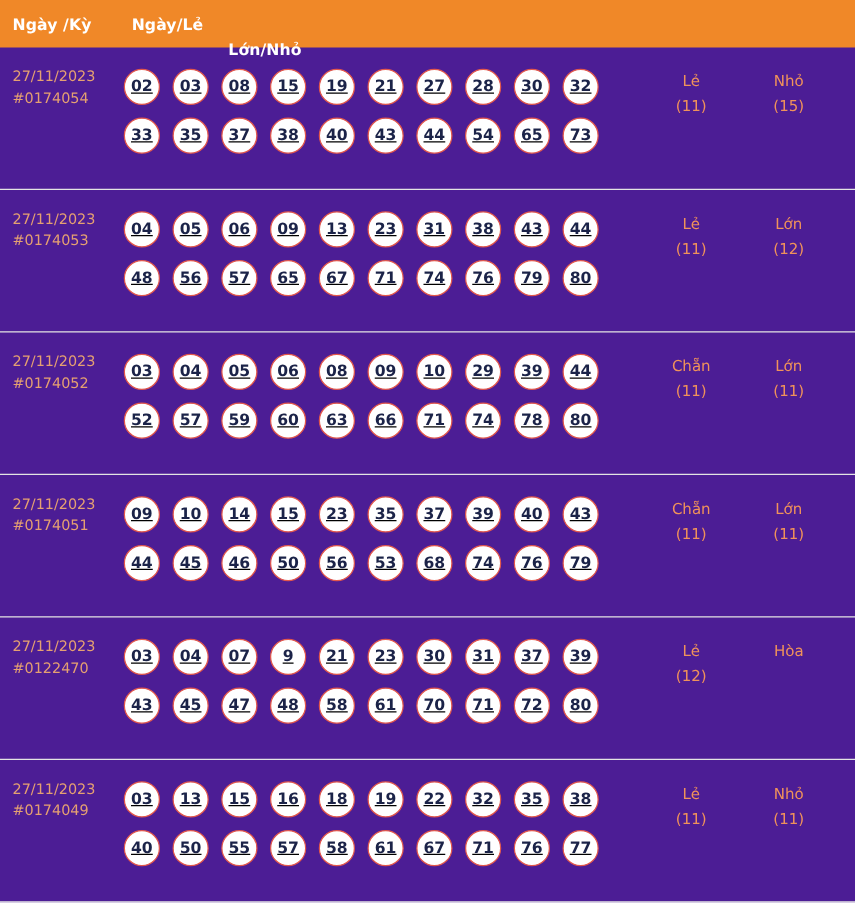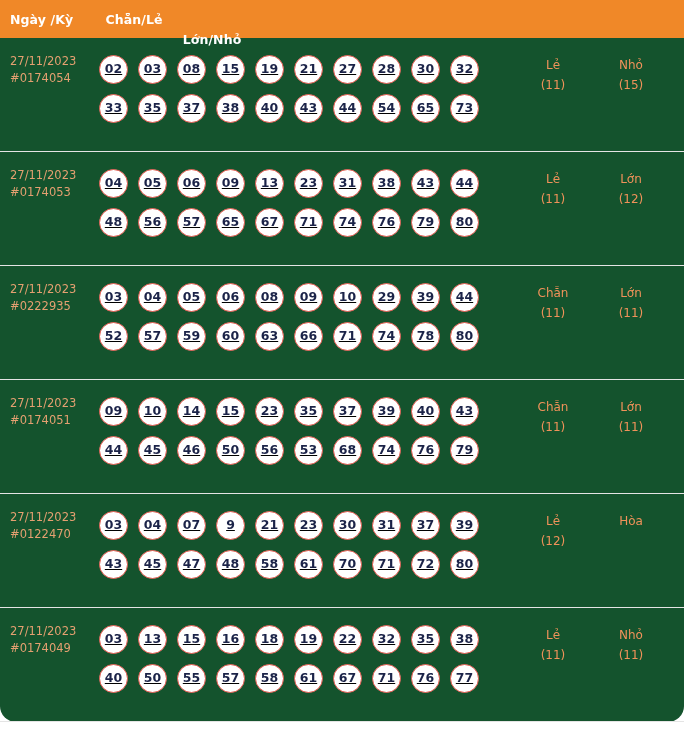--- a/index.html
+++ b/index.html
@@ -6,22 +6,21 @@
   * { box-sizing: border-box; margin: 0; padding: 0; }
 
   html, body {
     width: 684px;
     background: #ffffff;
     font-family: "DejaVu Sans", "Liberation Sans", sans-serif;
   }
 
   .results-table {
     width: 684px;
-    background: #14532d;
-    border-radius: 16px;
+    background: #4c1d95;
   }
 
   
   .table-header {
     display: flex;
     align-items: center;
     height: 38px;
     background: #f08828;
     color: #ffffff;
     font-size: 12.5px;
@@ -97,21 +96,21 @@
 
   .cell-spacer { width: 14px; }
 </style>
 </head>
 <body>
 
 <div class="results-table">
 
   <div class="table-header">
     <div class="th-date">Ngày /Kỳ</div>
-    <div class="th-parity">Chẵn/Lẻ</div>
+    <div class="th-parity">Ngày/Lẻ</div>
     <div class="th-size">Lớn/Nhỏ</div>
     <div class="th-spacer"></div>
   </div>
 
   <div id="rows-container">
       <div class="row">
         <div class="cell-date"><span>27/11/2023</span><span class="kyhieu">#0174054</span></div>
         <div class="cell-result">
           <div class="ball-line">
             <div class="ball">02</div>
@@ -168,21 +167,21 @@
             <div class="ball">76</div>
             <div class="ball">79</div>
             <div class="ball">80</div>
           </div>
         </div>
         <div class="cell-parity"><span>Lẻ</span><span class="count">(11)</span></div>
         <div class="cell-size"><span>Lớn</span><span class="count">(12)</span></div>
         <div class="cell-spacer"></div>
       </div>
       <div class="row">
-        <div class="cell-date"><span>27/11/2023</span><span class="kyhieu">#0222935</span></div>
+        <div class="cell-date"><span>27/11/2023</span><span class="kyhieu">#0174052</span></div>
         <div class="cell-result">
           <div class="ball-line">
             <div class="ball">03</div>
             <div class="ball">04</div>
             <div class="ball">05</div>
             <div class="ball">06</div>
             <div class="ball">08</div>
             <div class="ball">09</div>
             <div class="ball">10</div>
             <div class="ball">29</div>

